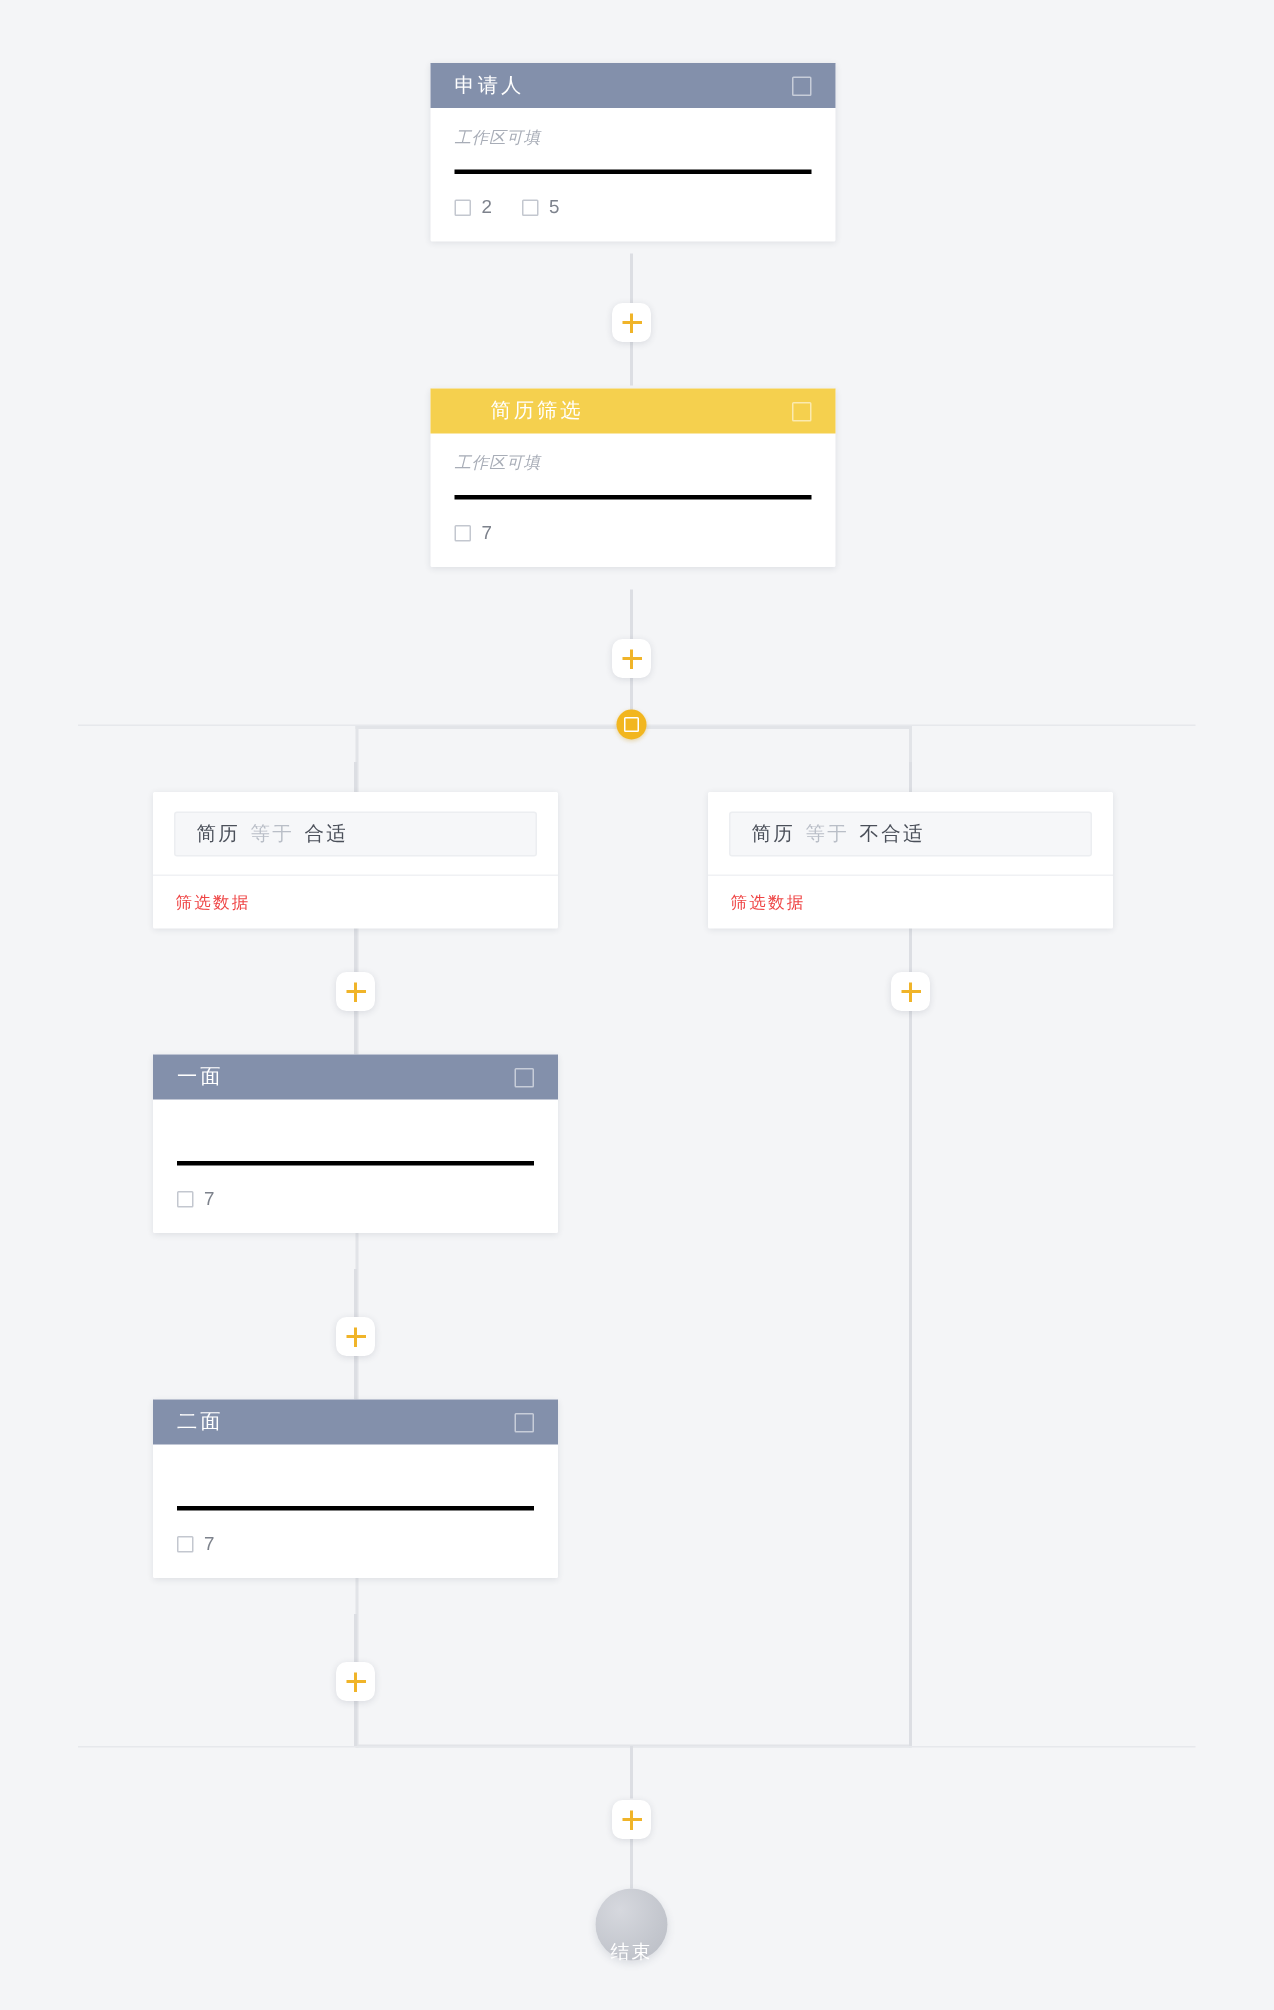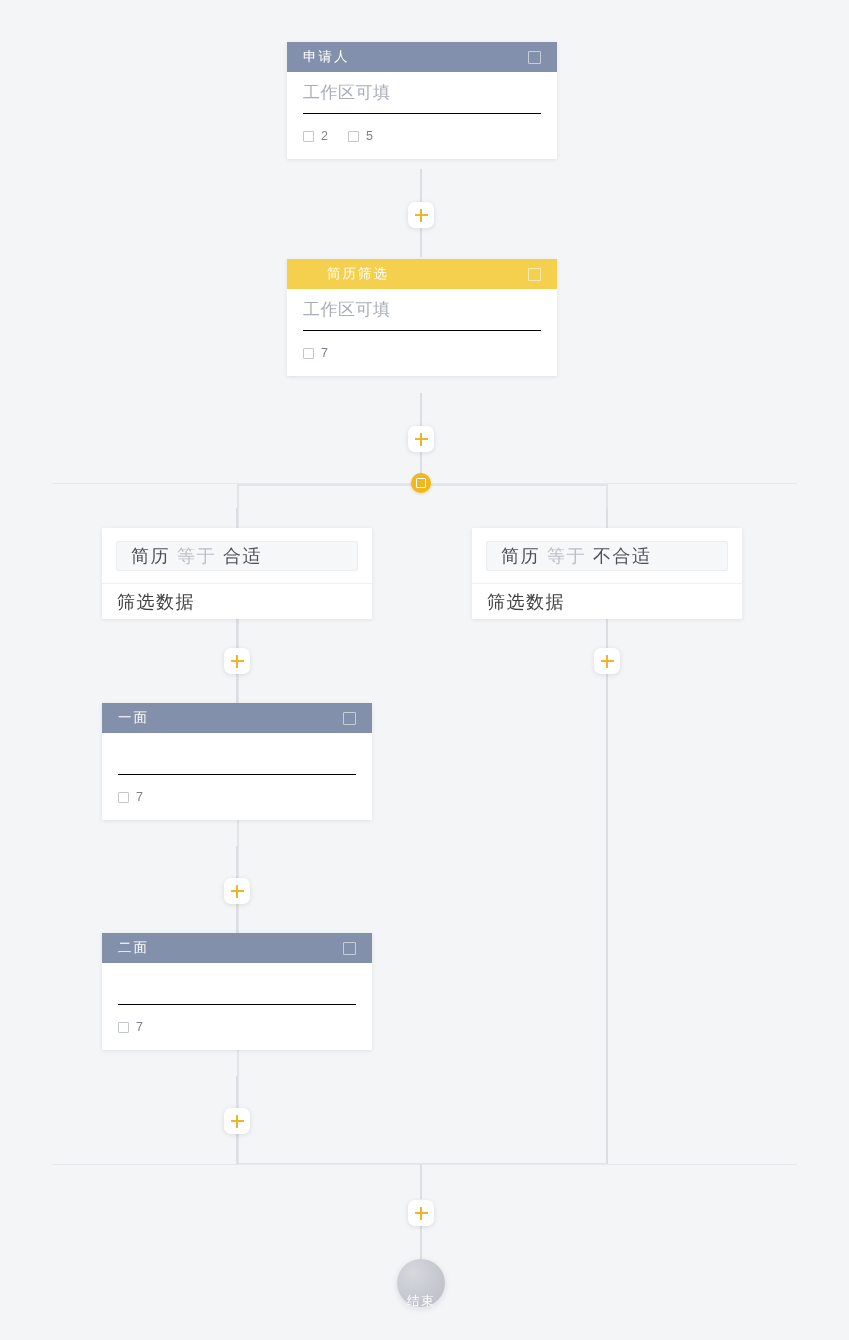--- a/index.html
+++ b/index.html
@@ -39,25 +39,25 @@
   }
   .head-icon{
     width:11px;height:11px;
     border:1.5px solid rgba(255,255,255,.55);
     border-radius:1px;
     position:relative;
     flex:0 0 auto;
   }
   .card-body{padding:0 16px;}
   .body-text{
-    font-size:17px;color:#a8adb7;
+    font-size:11px;color:#a8adb7;
     height:41px;line-height:41px;
     letter-spacing:.5px;
-    border-bottom:1px solid #000000;
-    white-space:nowrap;overflow:hidden;
+    border-bottom:3px solid #000000;
+    white-space:nowrap;overflow:hidden;font-style:italic;
   }
   .body-text.empty{color:transparent;}
   .meta-row{
     height:45px;display:flex;align-items:center;gap:20px;
   }
   .meta{display:flex;align-items:center;gap:7px;}
   .meta-box{
     width:9px;height:9px;
     border:1.2px solid #c3c7cf;border-radius:1px;
   }
@@ -70,33 +70,33 @@
     border-radius:1px;
   }
   .cond-inner{padding:13px 14px 12px;}
   .cond-field{
     background:#f6f7f9;
     border:1px solid #eceef1;
     border-radius:2px;
     height:30px;
     display:flex;align-items:center;
     padding:0 14px;
-    font-size:18px;letter-spacing:1.5px;
+    font-size:13px;letter-spacing:1.5px;
     box-sizing:border-box;
   }
   .cond-field .k{color:#4a4f59;}
   .cond-field .op{color:#b9bec7;margin:0 7px;}
   .cond-field .v{color:#4a4f59;}
   .cond-foot{
     border-top:1px solid #f0f1f4;
     height:35px;display:flex;align-items:center;
     padding:0 15px;
   }
   .cond-foot span{
-    font-size:18px;color:#404040;letter-spacing:1.5px;
+    font-size:11px;color:#ef4444;letter-spacing:1.5px;
   }
 
   
   .plus{
     position:absolute;width:26px;height:26px;
     background:#ffffff;border-radius:7px;
     box-shadow:0 1px 5px rgba(40,50,70,.13);
     display:flex;align-items:center;justify-content:center;
     cursor:pointer;
   }

